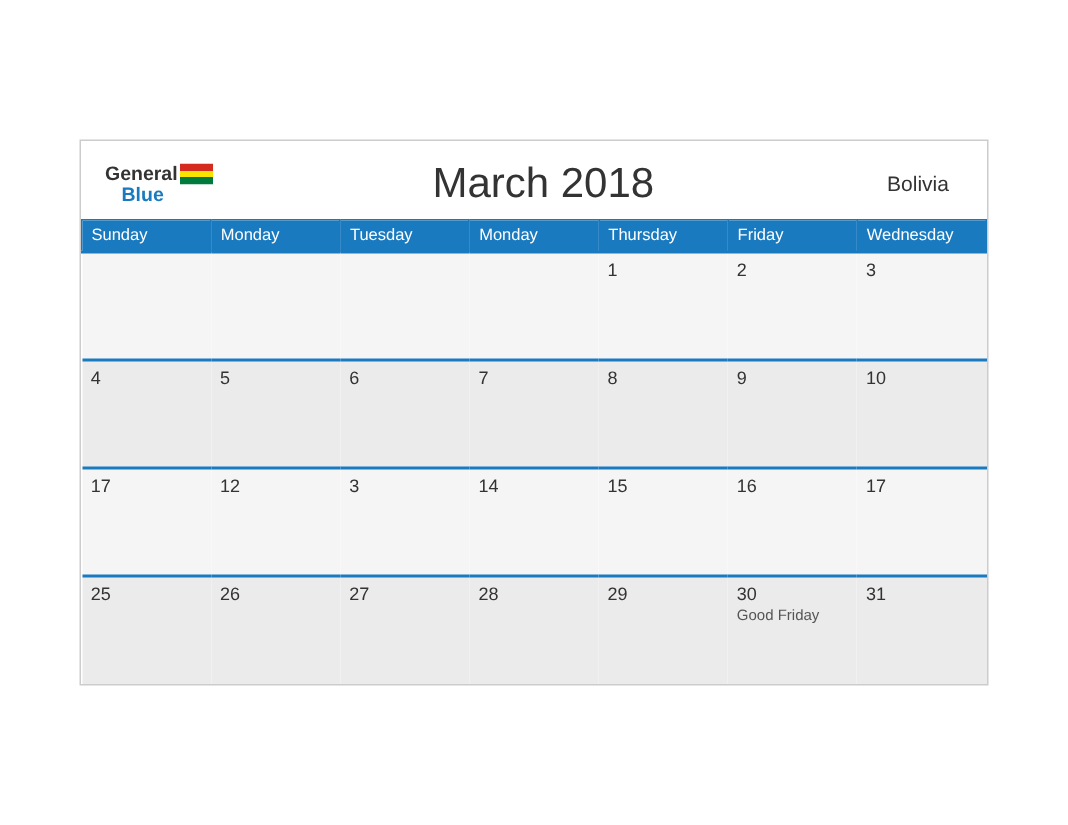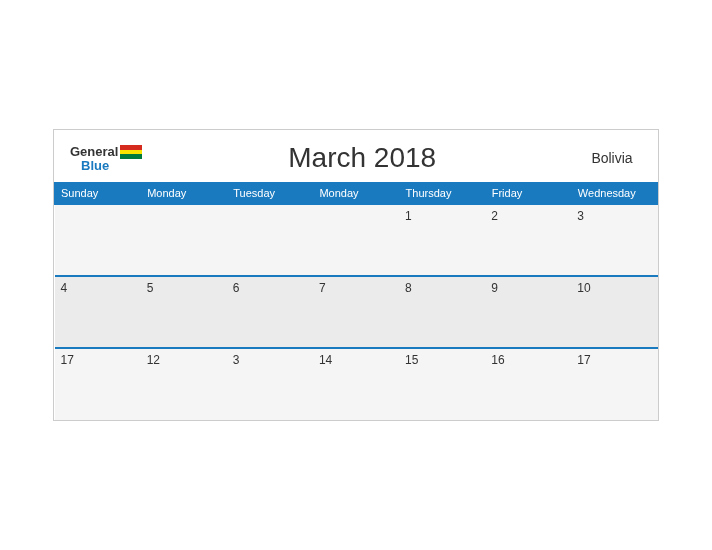--- a/index.html
+++ b/index.html
@@ -207,15 +207,39 @@
           <td>
             <span class="day-number">15</span>
           </td>
           <td>
             <span class="day-number">16</span>
           </td>
           <td>
             <span class="day-number">17</span>
           </td>
         </tr>
+        <tr>
+          <td>
+            <span class="day-number">25</span>
+          </td>
+          <td>
+            <span class="day-number">26</span>
+          </td>
+          <td>
+            <span class="day-number">27</span>
+          </td>
+          <td>
+            <span class="day-number">28</span>
+          </td>
+          <td>
+            <span class="day-number">29</span>
+          </td>
+          <td>
+            <span class="day-number">30</span>
+            <span class="holiday-label">Good Friday</span>
+          </td>
+          <td>
+            <span class="day-number">31</span>
+          </td>
+        </tr>
       </tbody>
   </table>
 </div>
 
 </body></html>

